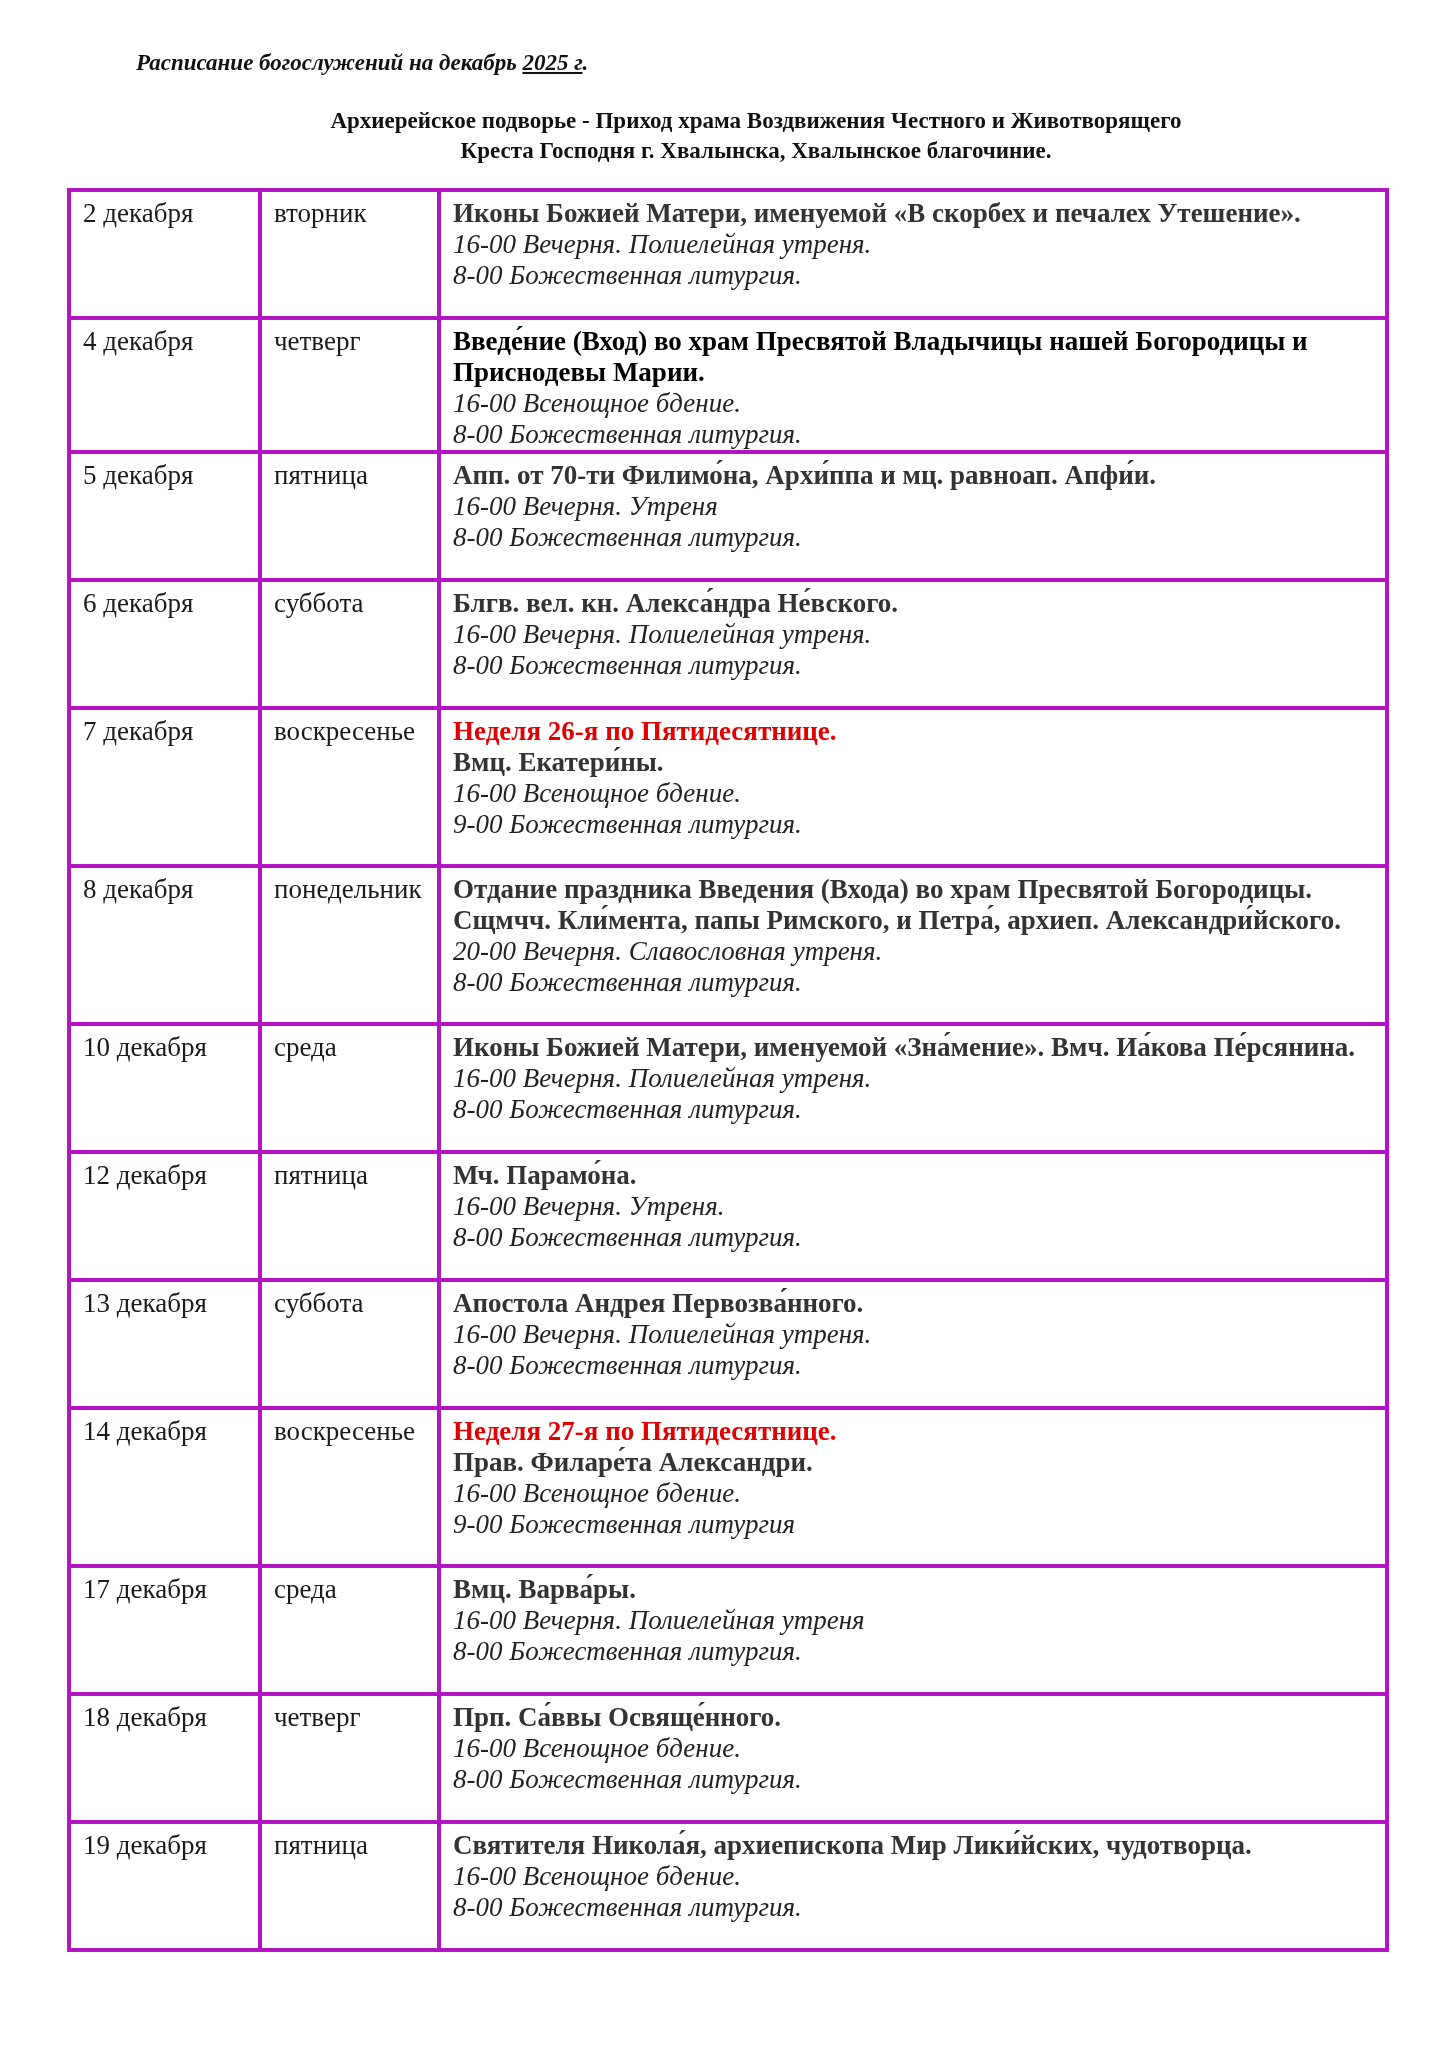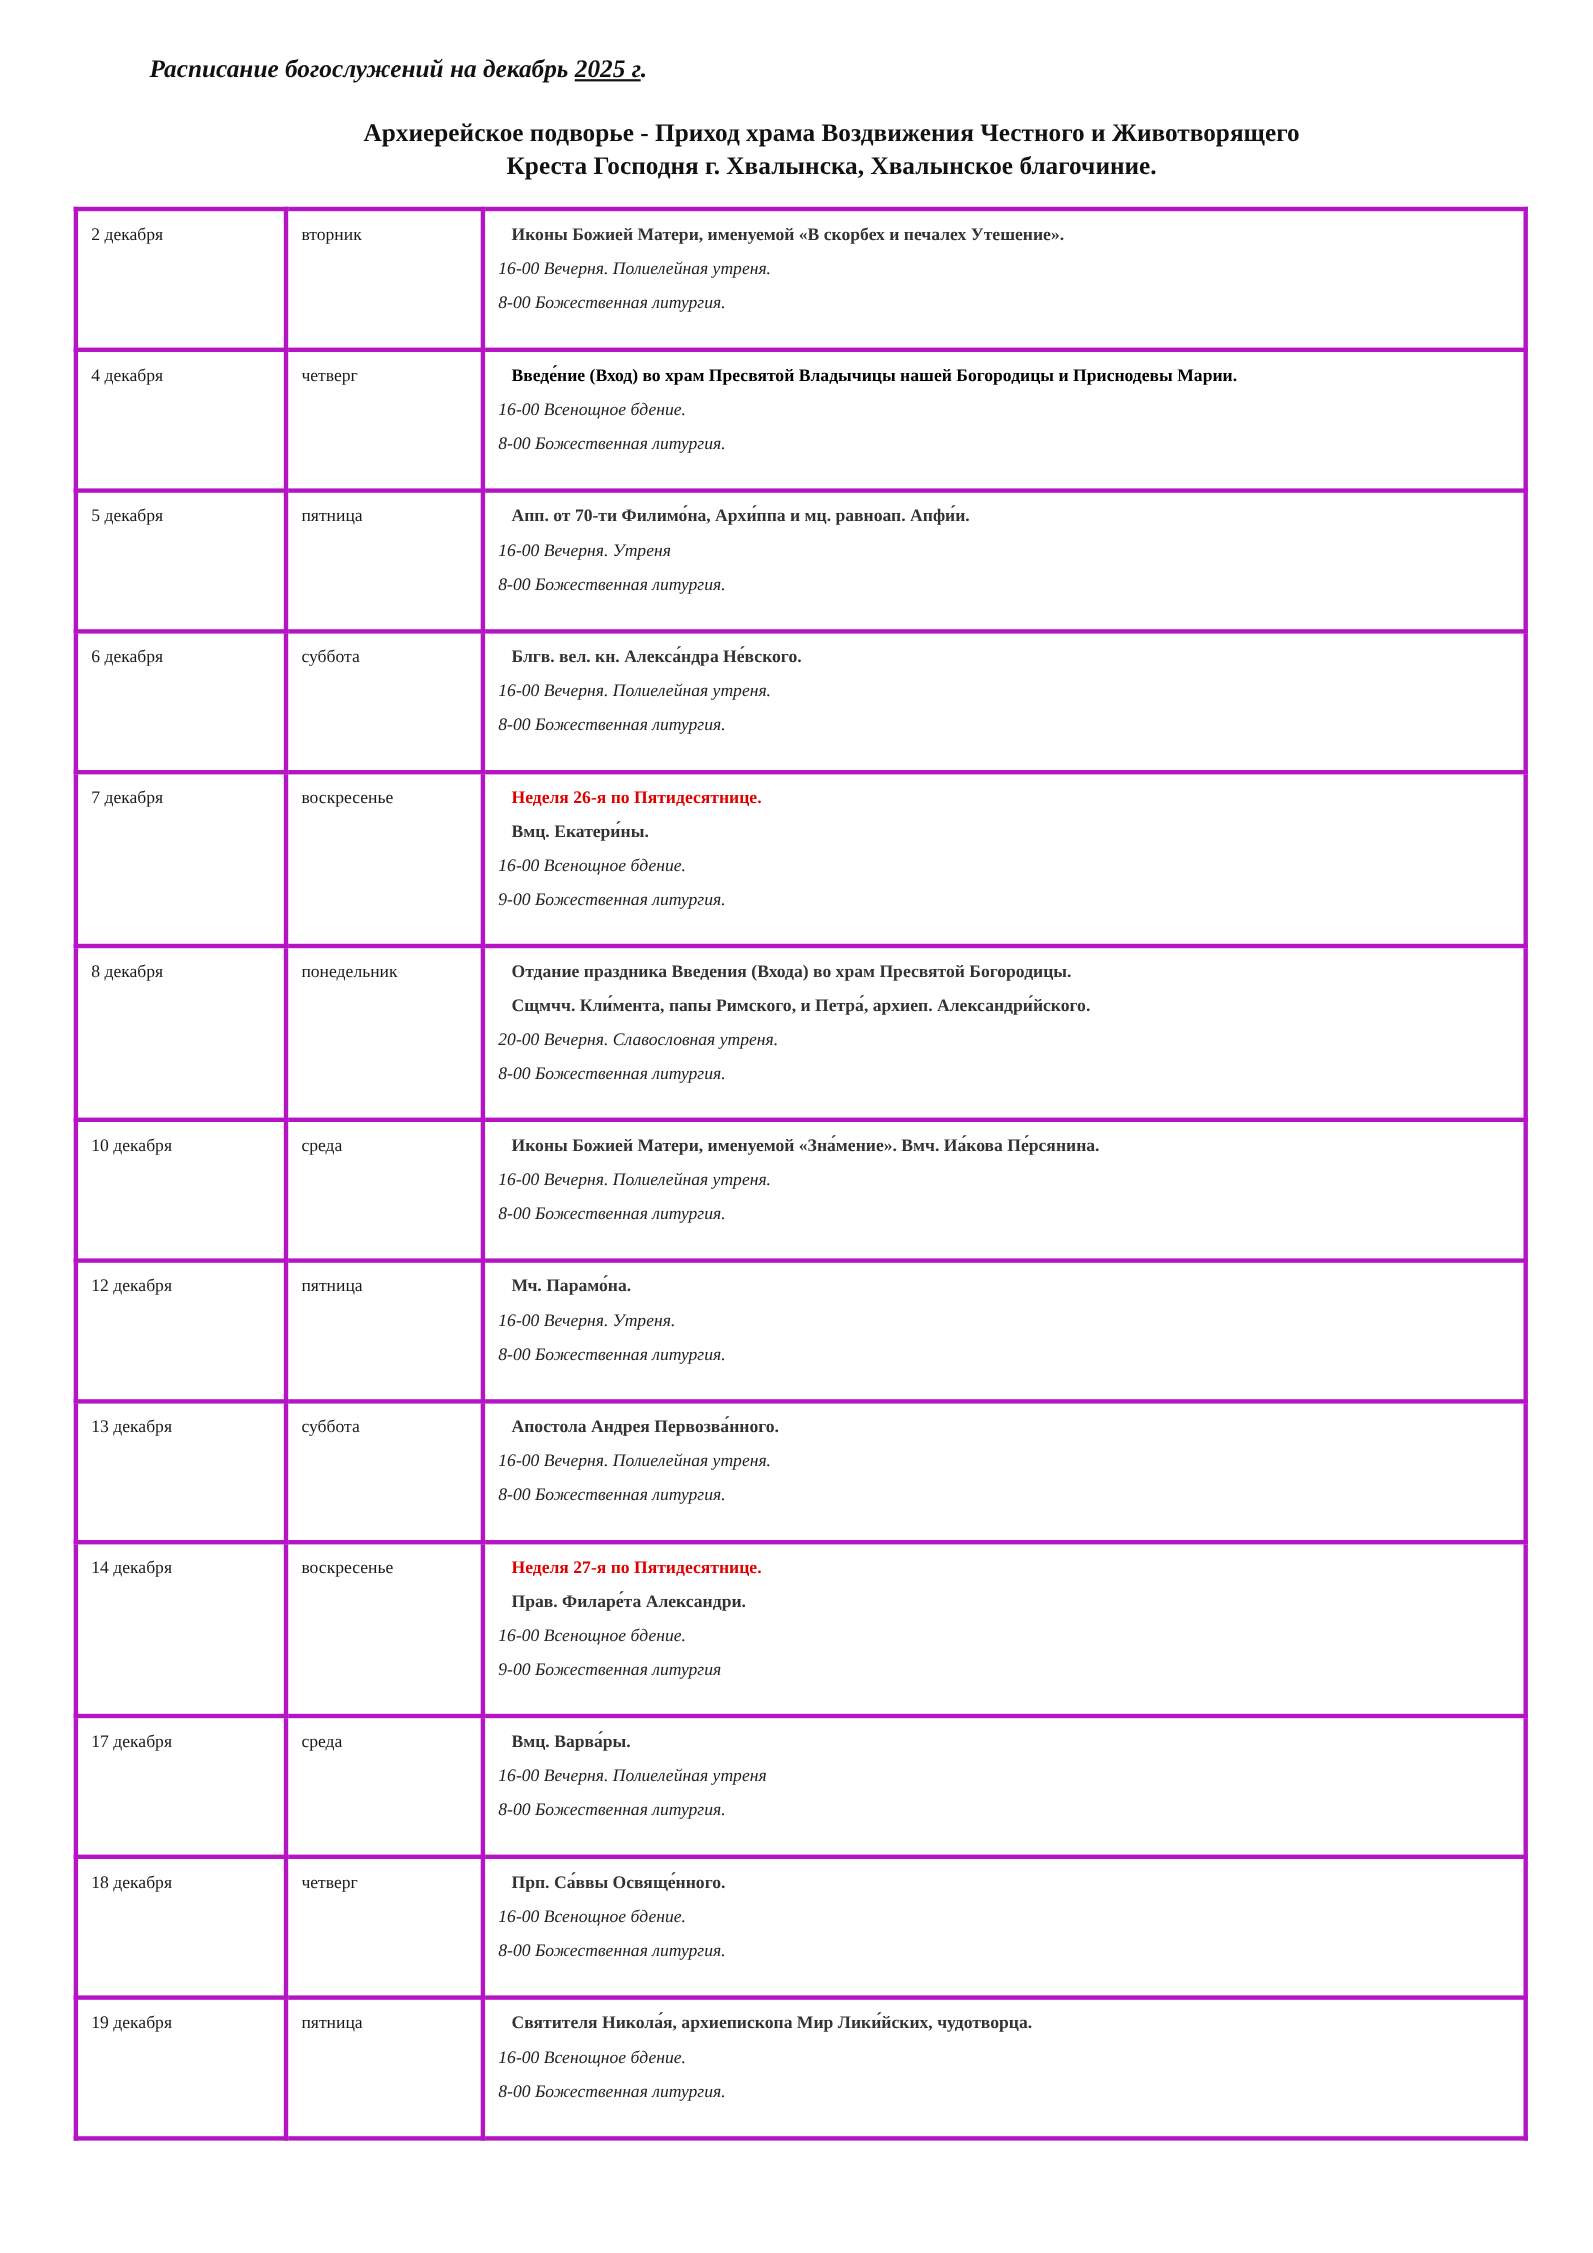--- a/index.html
+++ b/index.html
@@ -48,36 +48,35 @@
       left: 67px;
       top: 188px;
       width: 1318px;
       border-collapse: collapse;
       table-layout: fixed;
     }
     .schedule td {
       border: 4px solid #b514c5;
       vertical-align: top;
       padding: 6px 10px 0 12px;
-      font-size: 16px;
+      font-size: 27px;
       line-height: 31px;
       box-sizing: border-box;
     }
     .col-date { width: 191px; }
     .col-day { width: 179px; }
     .col-event { width: 948px; }
     .row-h3 td { height: 128px; }
     .row-h4 td { height: 158px; }
     .date-cell, .day-cell {
       color: #1a1a1a;
     }
     .ev-title {
       font-weight: bold;
       color: #333333;
-      margin-left: 12px;
     }
     .ev-title.feast { color: #000000; }
     .ev-title.sunday { color: #e00000; }
     .ev-service {
       font-style: italic;
       color: #222;
     }
   </style>
 </head>
 <body>

